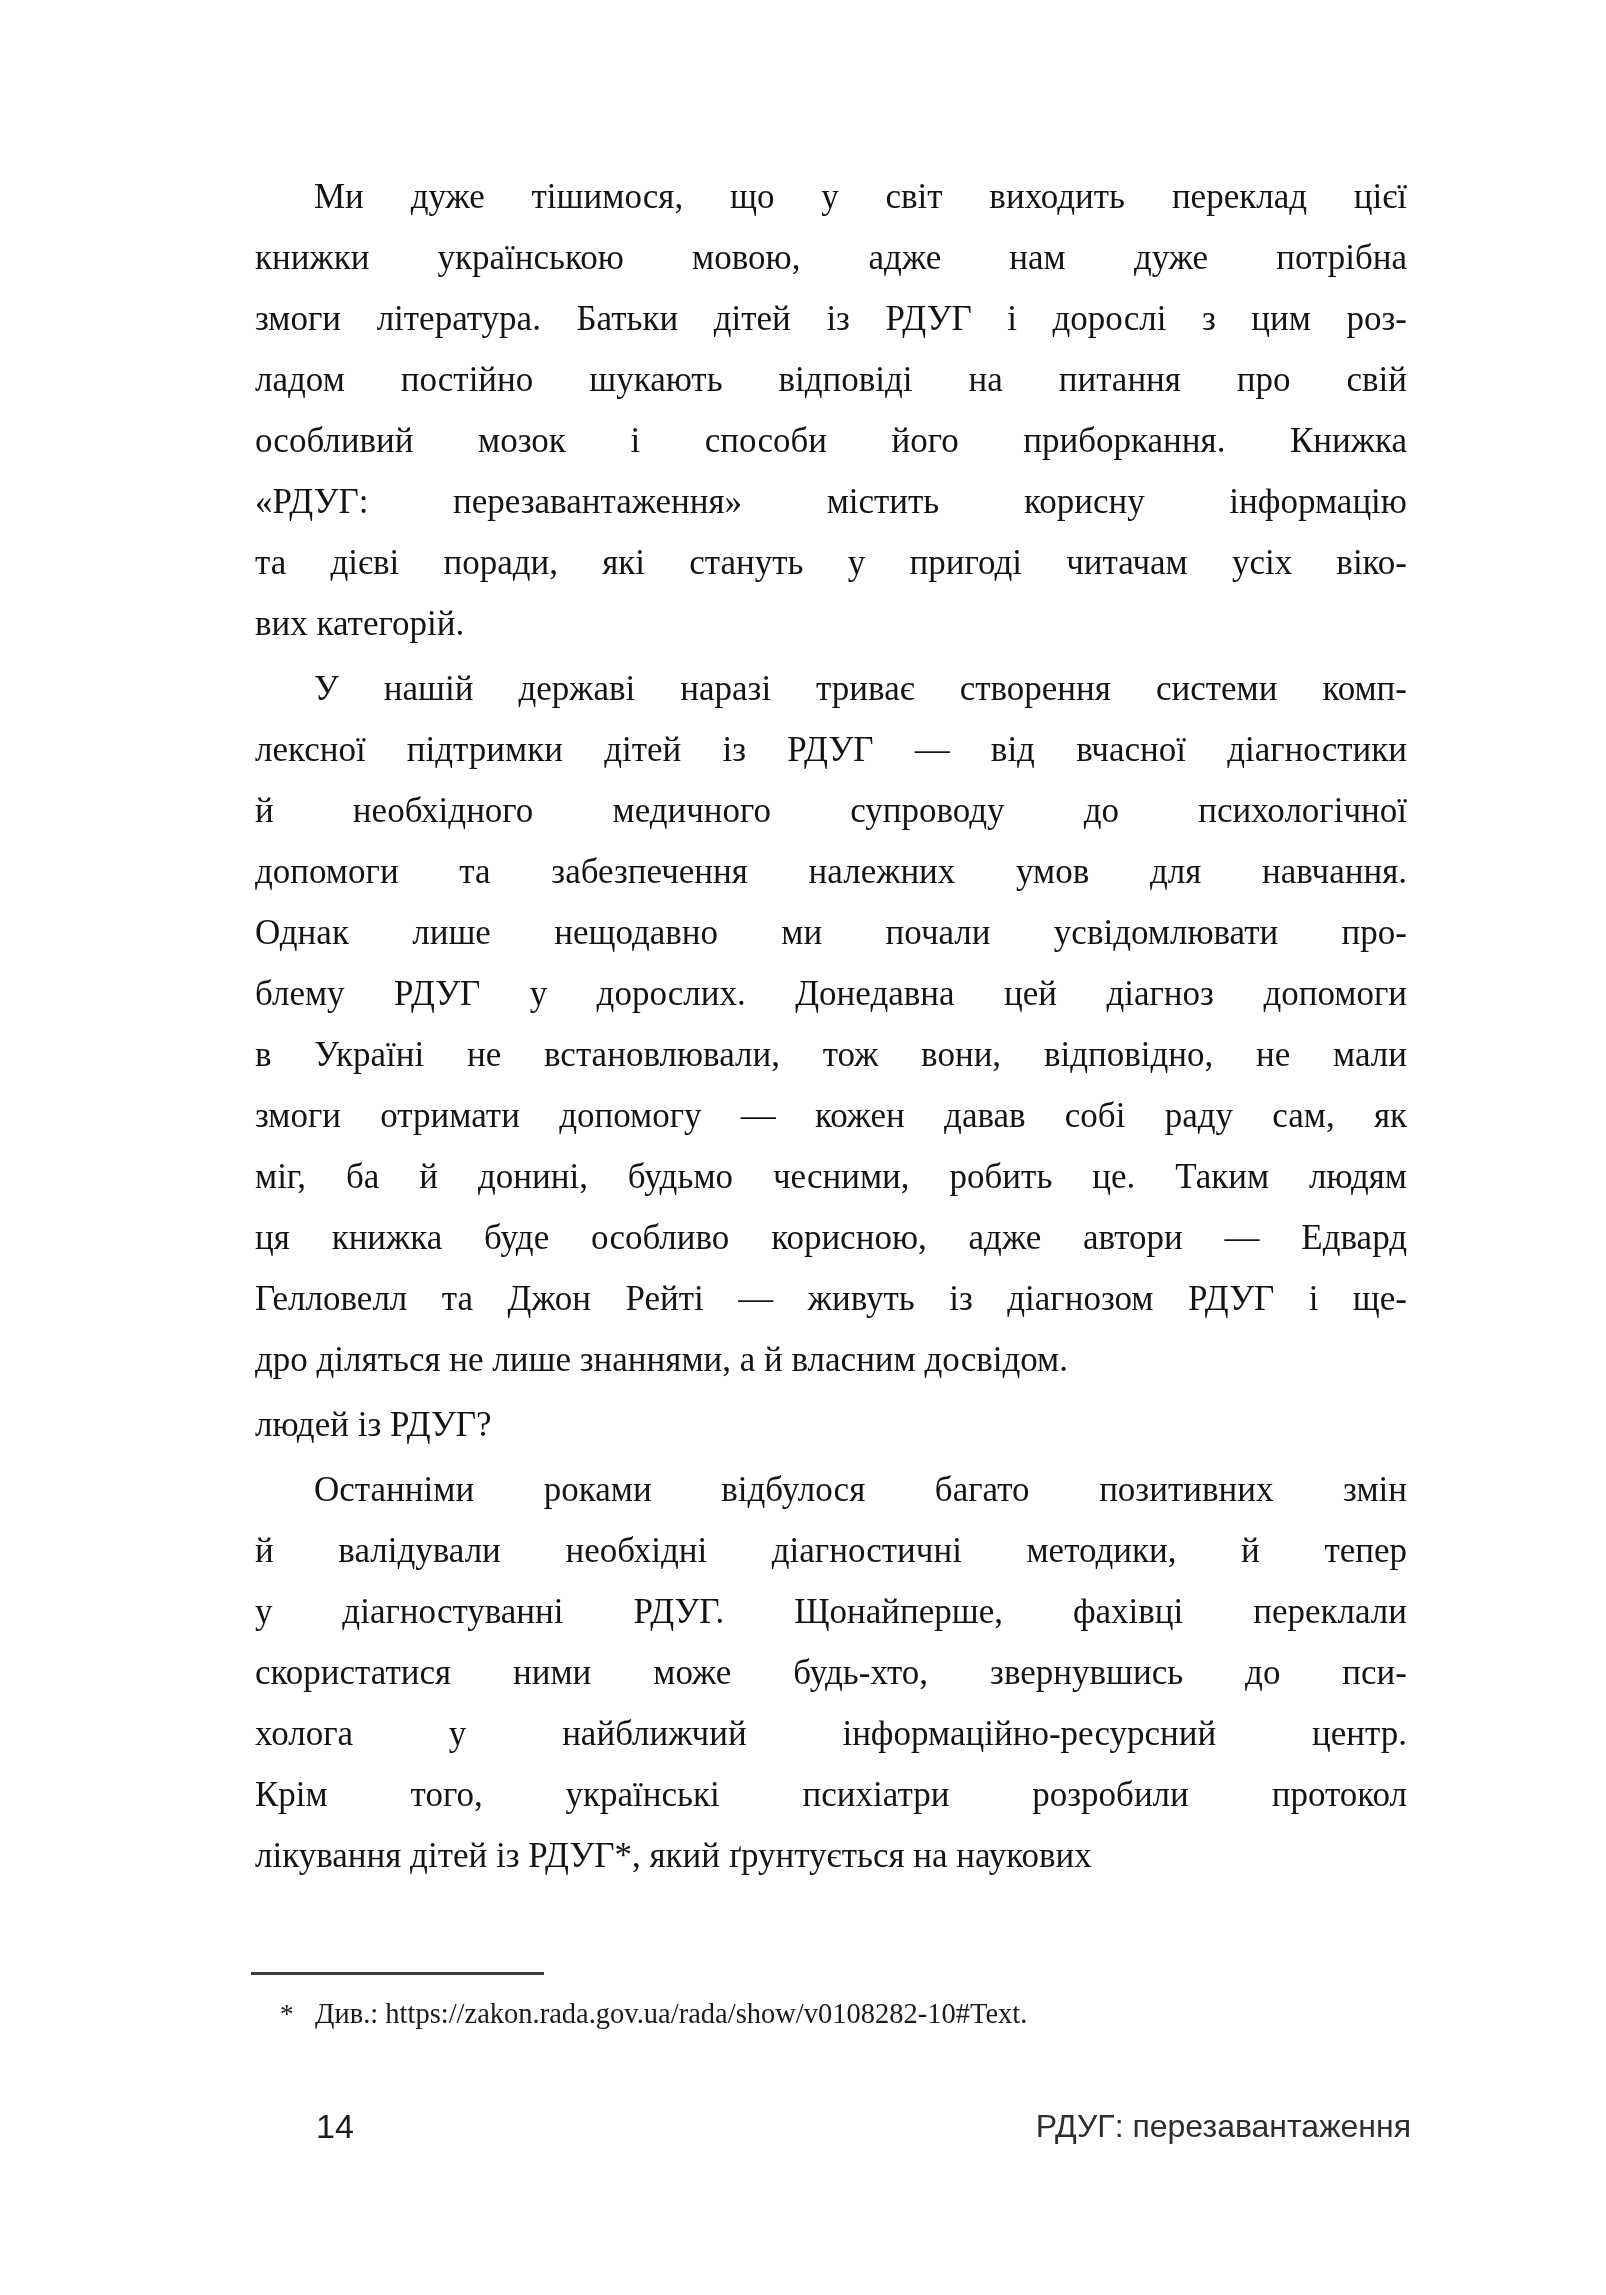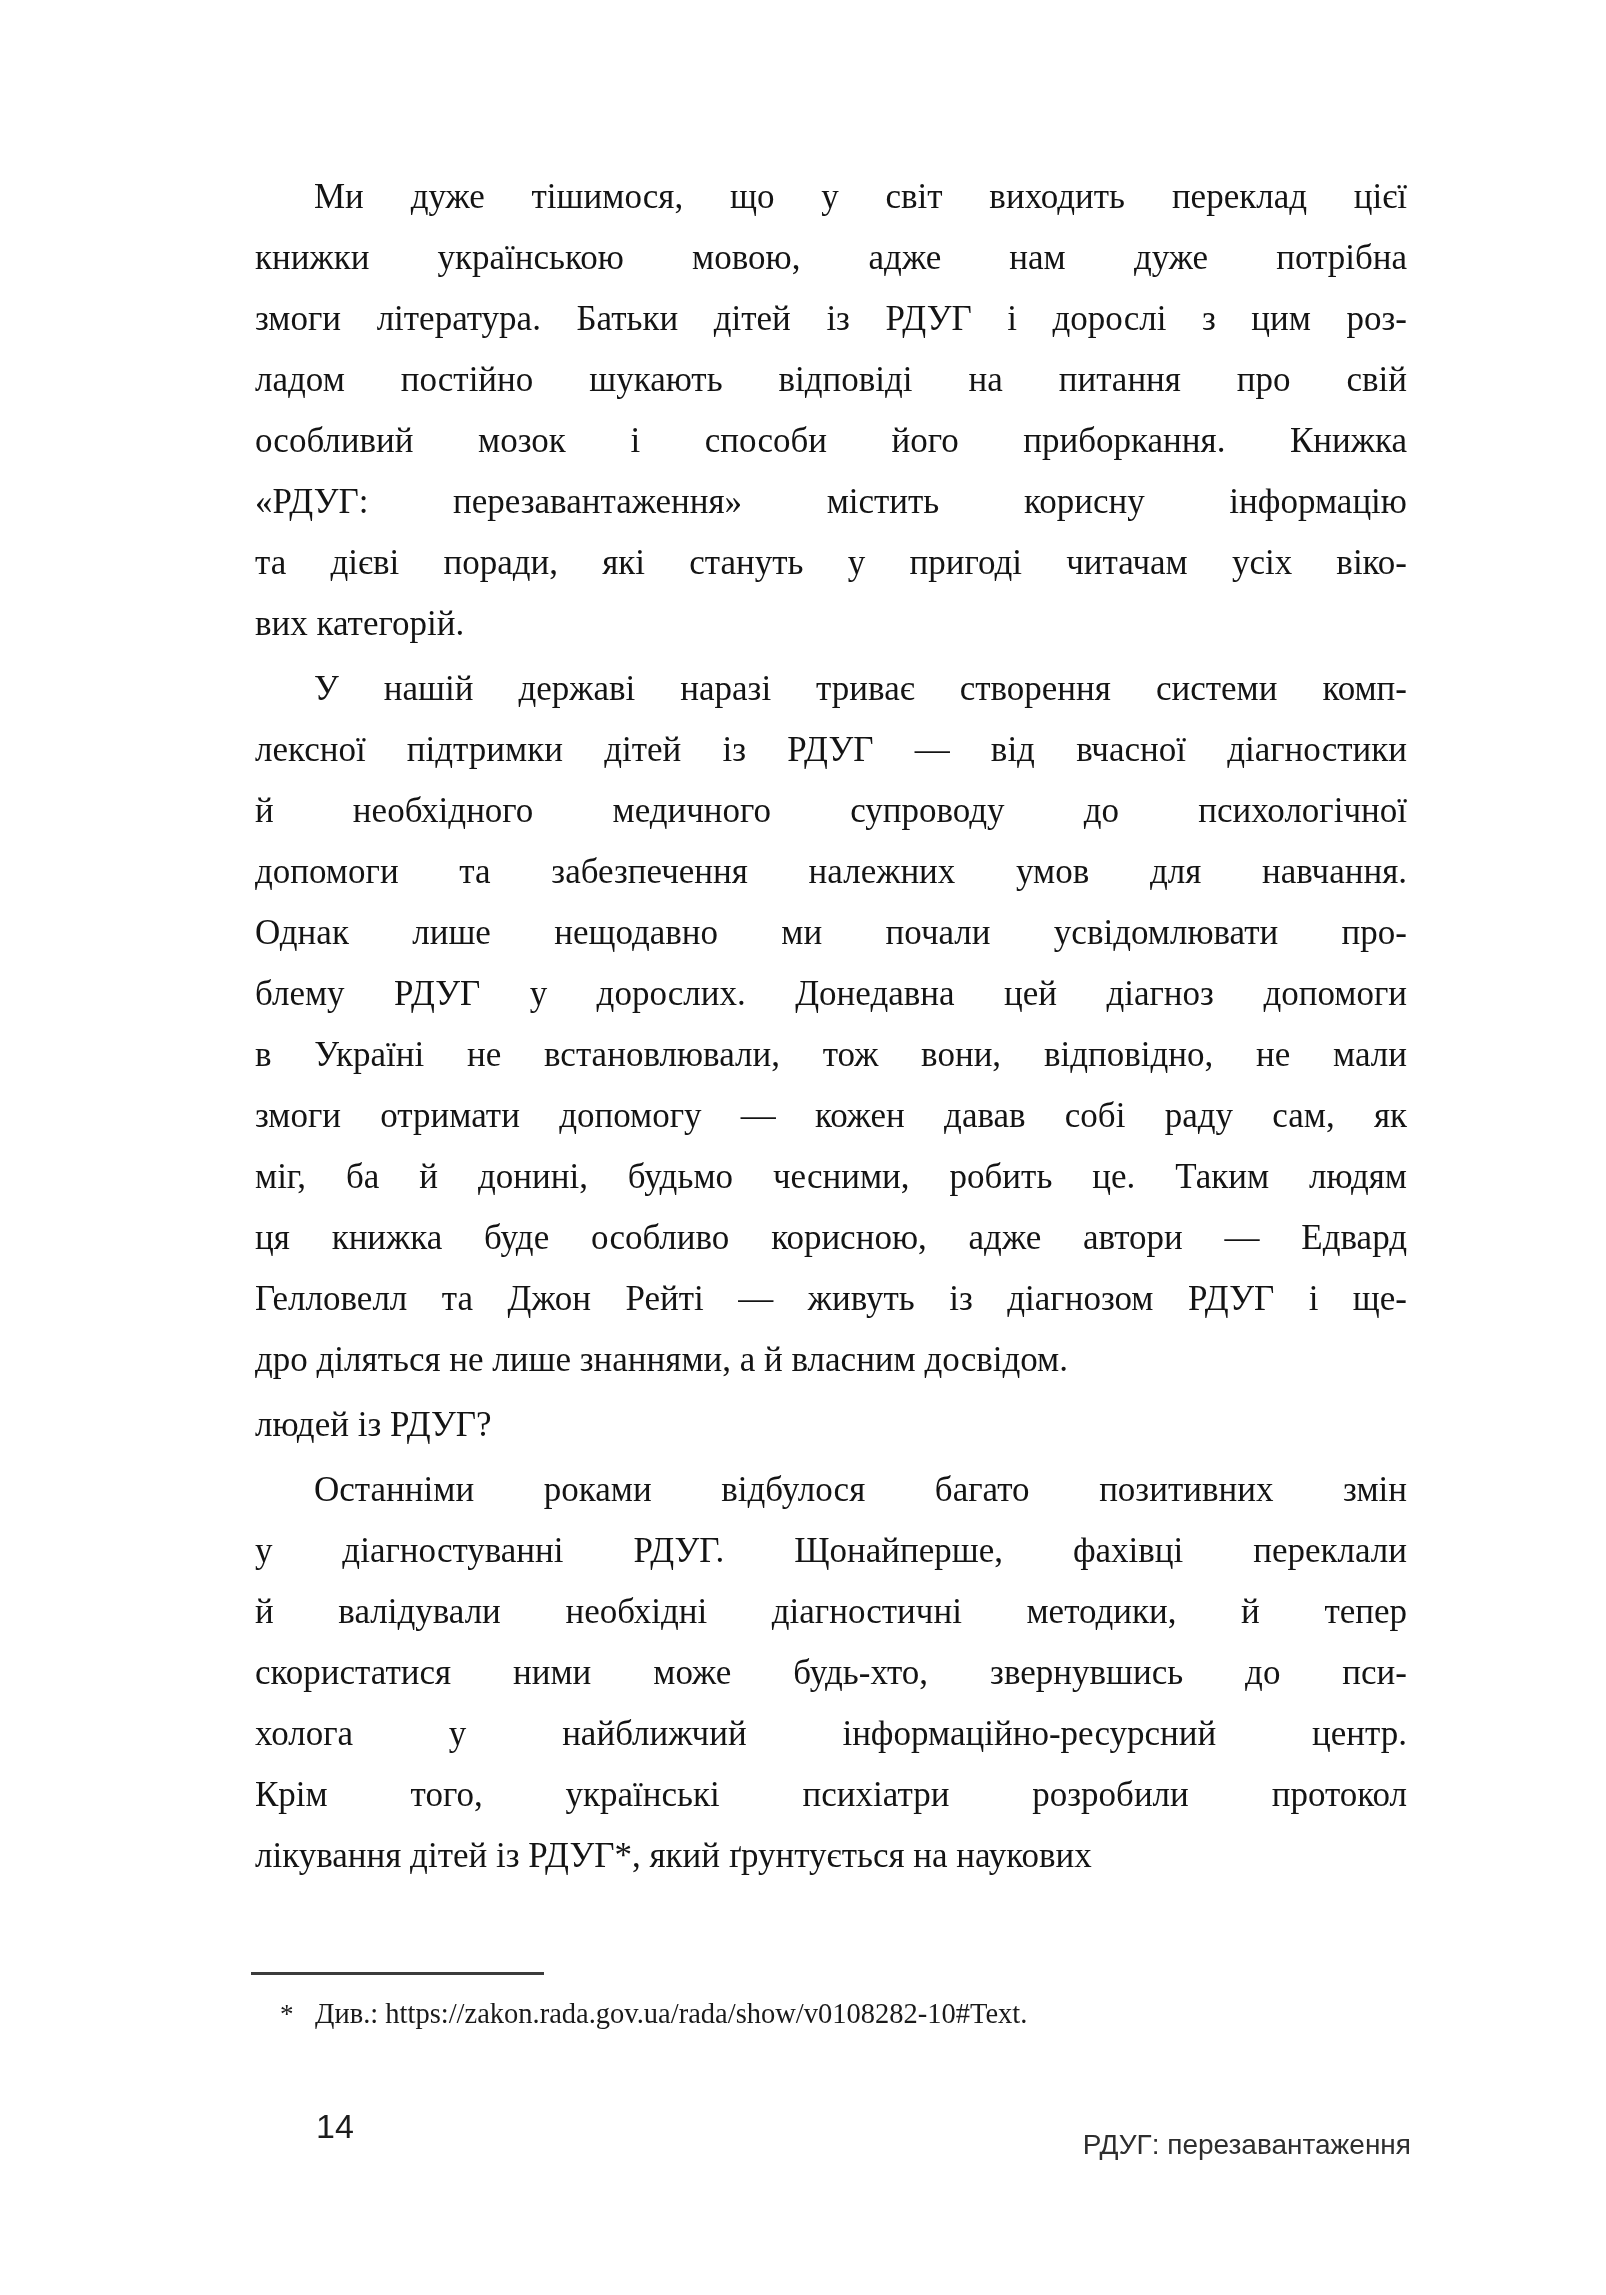--- a/index.html
+++ b/index.html
@@ -68,24 +68,23 @@
     font-family: "Liberation Sans", "DejaVu Sans", sans-serif;
     font-size: 34px;
     line-height: 38px;
     color: #1c1c1c;
   }
   .footer-book-title {
     position: absolute;
     right: 196px;
     top: 2107px;
     font-family: "Liberation Sans", "DejaVu Sans", sans-serif;
-    font-size: 28px;
+    font-size: 32px;
     line-height: 38px;
     color: #2e2e2e;
-    margin-top: 19px;
   }
 </style>
 </head>
 <body>
 
 <main>
 
   <section class="content">
       <div class="para">
         <div class="line first">Ми дуже тішимося, що у світ виходить переклад цієї</div>
@@ -109,22 +108,22 @@
         <div class="line">міг, ба й донині, будьмо чесними, робить це. Таким людям</div>
         <div class="line">ця книжка буде особливо корисною, адже автори — Едвард</div>
         <div class="line">Гелловелл та Джон Рейті — живуть із діагнозом РДУГ і ще-</div>
         <div class="line last">дро діляться не лише знаннями, а й власним досвідом.</div>
       </div>
       <div class="para">
         <div class="line last">людей із РДУГ?</div>
       </div>
       <div class="para">
         <div class="line first">Останніми роками відбулося багато позитивних змін</div>
+        <div class="line">й валідували необхідні діагностичні методики, й тепер</div>
         <div class="line">у діагностуванні РДУГ. Щонайперше, фахівці переклали</div>
-        <div class="line">й валідували необхідні діагностичні методики, й тепер</div>
         <div class="line">скористатися ними може будь-хто, звернувшись до пси-</div>
         <div class="line">холога у найближчий інформаційно-ресурсний центр.</div>
         <div class="line">Крім того, українські психіатри розробили протокол</div>
         <div class="line last">лікування дітей із РДУГ*, який ґрунтується на наукових</div>
       </div>
     </section>
 
   <div class="footnote-rule"></div>
 
   <div class="footnote">

